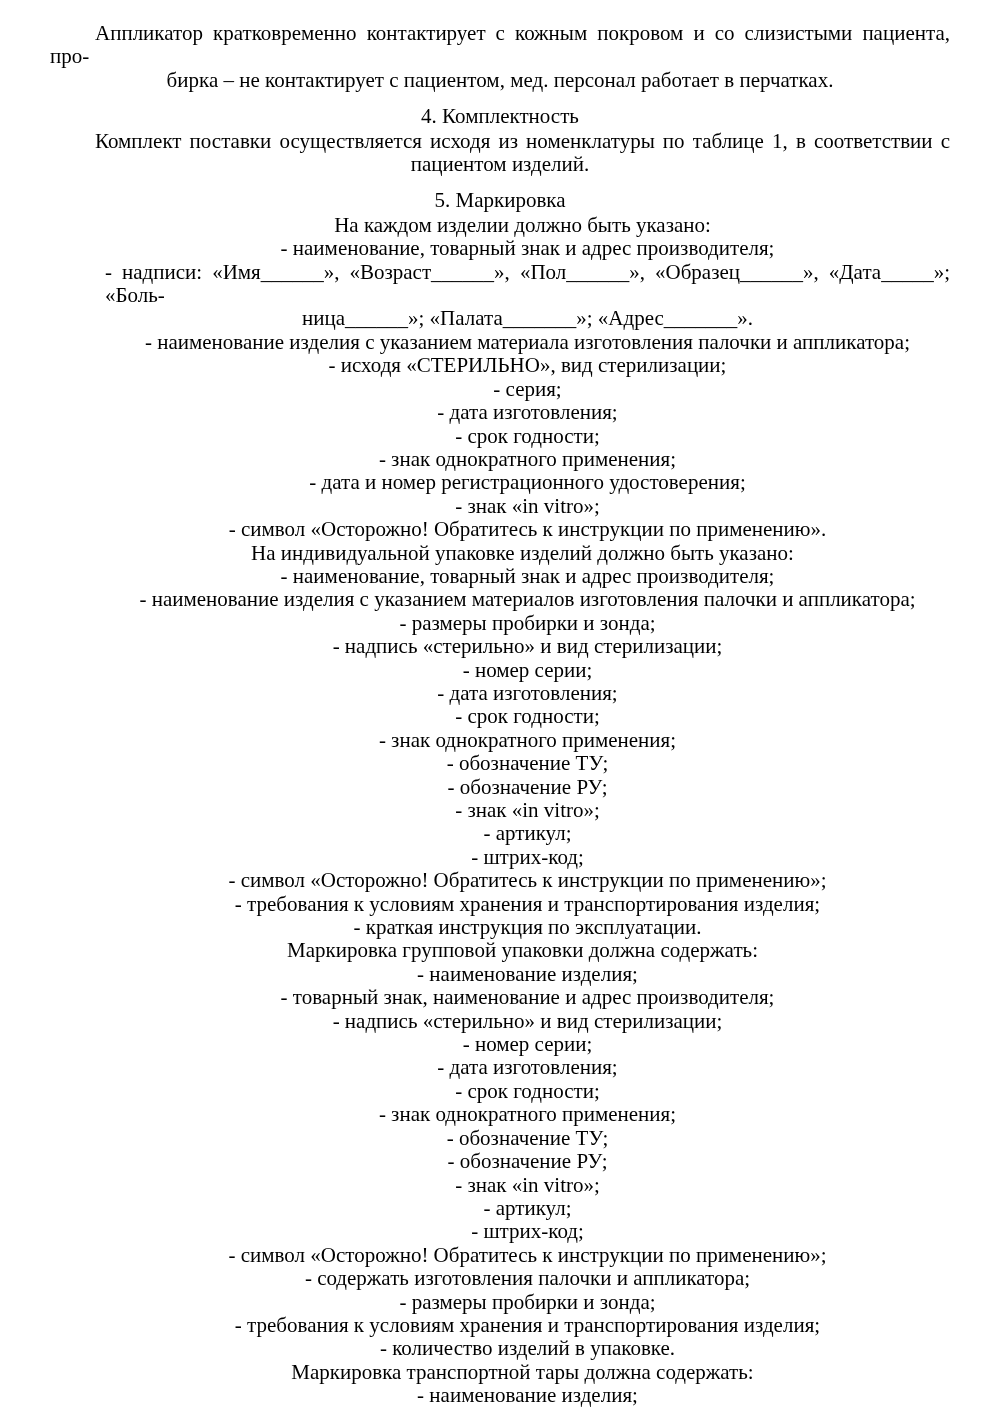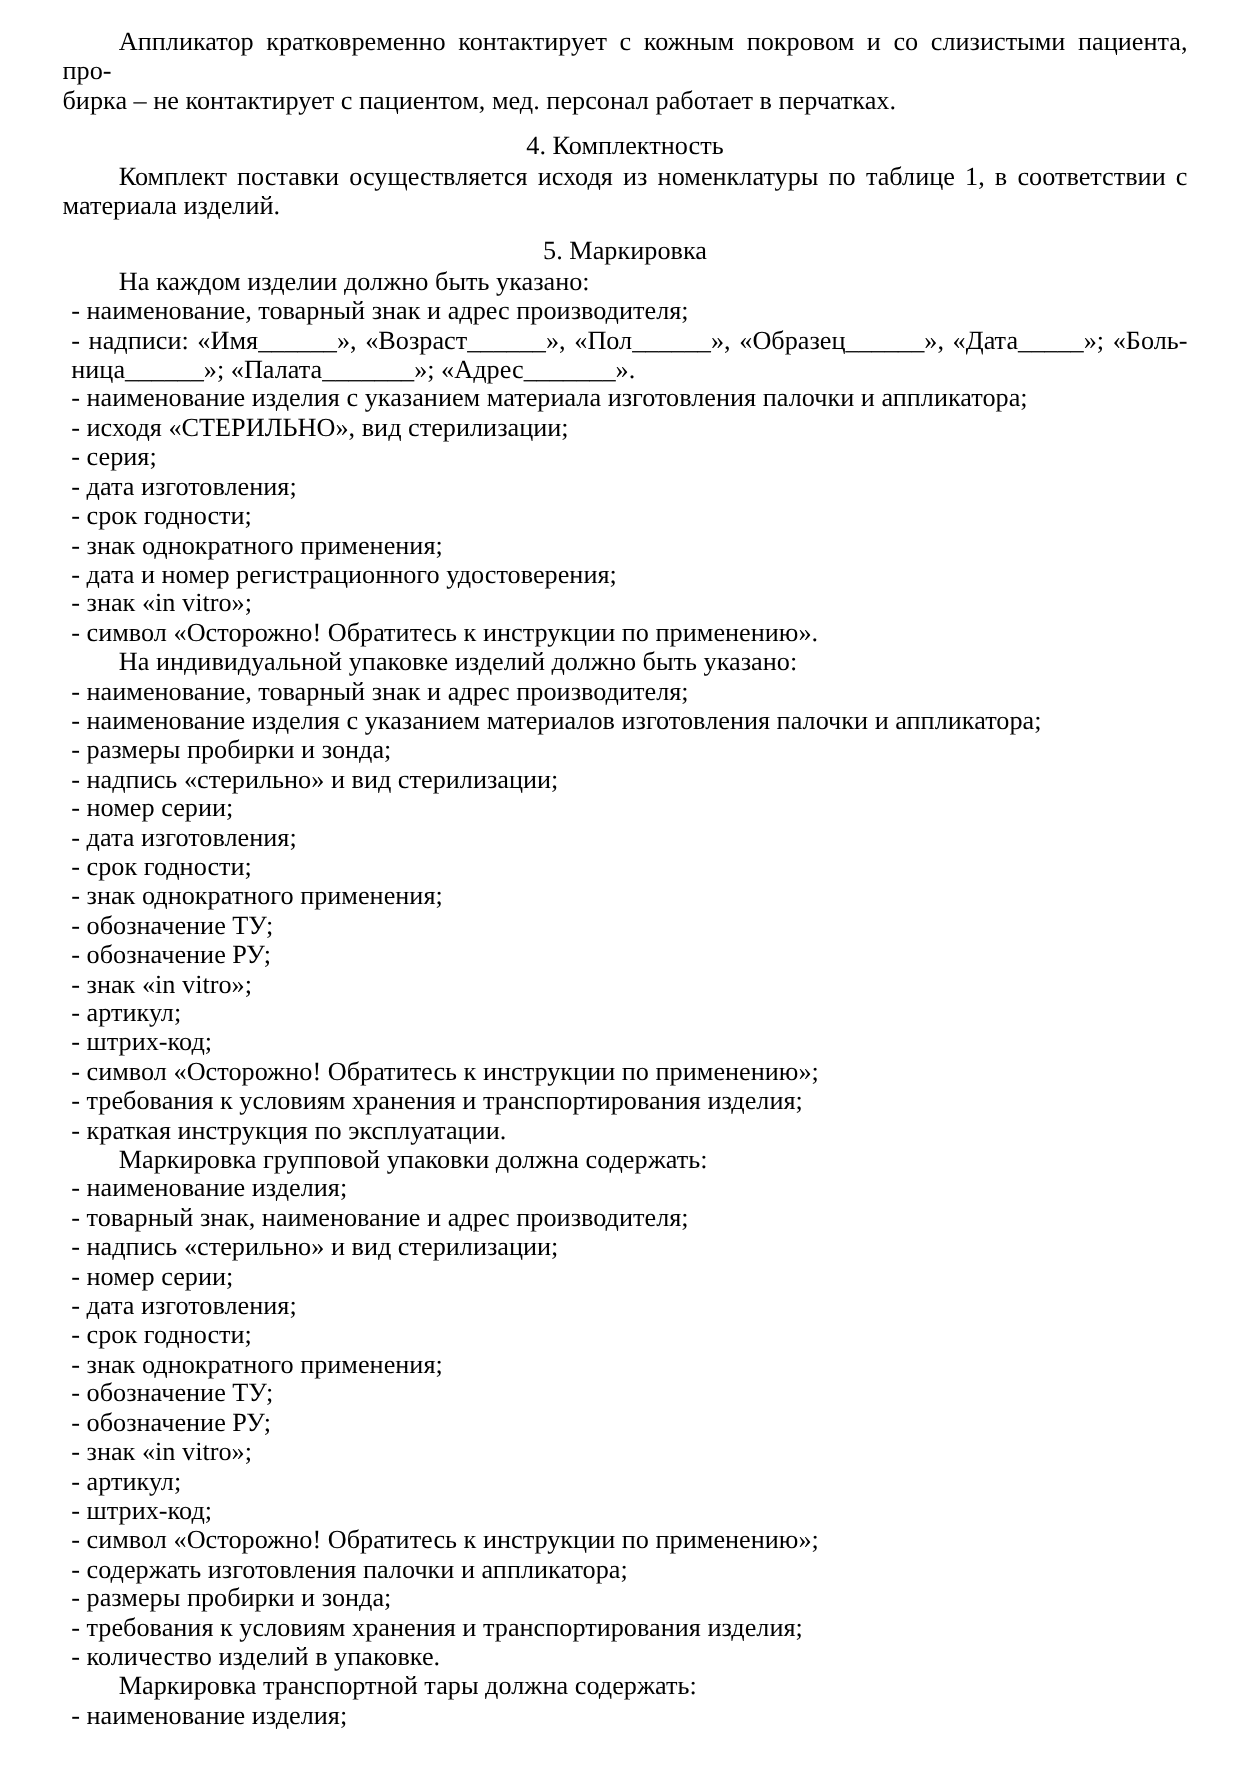--- a/index.html
+++ b/index.html
@@ -21,40 +21,40 @@
     overflow: hidden;
   }
   .doc-body { width: 100%; }
   .h {
     font-weight: normal;
     text-align: center;
     white-space: pre-wrap;
     margin: 13px 0 1px 0;
   }
   .p .line:first-child { text-indent: 45px; }
-  .li { padding-left: 7px; }
-  .line { white-space: normal; }
+  .li { padding-left: 7px; margin-left: 48px; }
+  .line { white-space: normal; text-align: center; }
   .fill {
     text-align: justify;
     text-align-last: justify;
   }
 </style>
 </head>
 <body>
 
 <div class="page">
   <div class="doc-body" id="doc">
       <div class="p">
         <div class="line fill">Аппликатор кратковременно контактирует с кожным покровом и со слизистыми пациента, про-</div>
         <div class="line">бирка – не контактирует с пациентом, мед. персонал работает в перчатках.</div>
       </div>
       <div class="h"><div class="line">4.  Комплектность</div></div>
       <div class="p">
         <div class="line fill">Комплект поставки осуществляется исходя из номенклатуры по таблице 1, в соответствии с</div>
-        <div class="line">материала изделий.</div>
+        <div class="line">пациентом изделий.</div>
       </div>
       <div class="h"><div class="line">5.  Маркировка</div></div>
       <div class="p">
         <div class="line">На каждом изделии должно быть указано:</div>
       </div>
       <div class="li">
         <div class="line">- наименование, товарный знак и адрес производителя;</div>
       </div>
       <div class="li">
         <div class="line fill">- надписи: «Имя______», «Возраст______», «Пол______», «Образец______», «Дата_____»; «Боль-</div>

